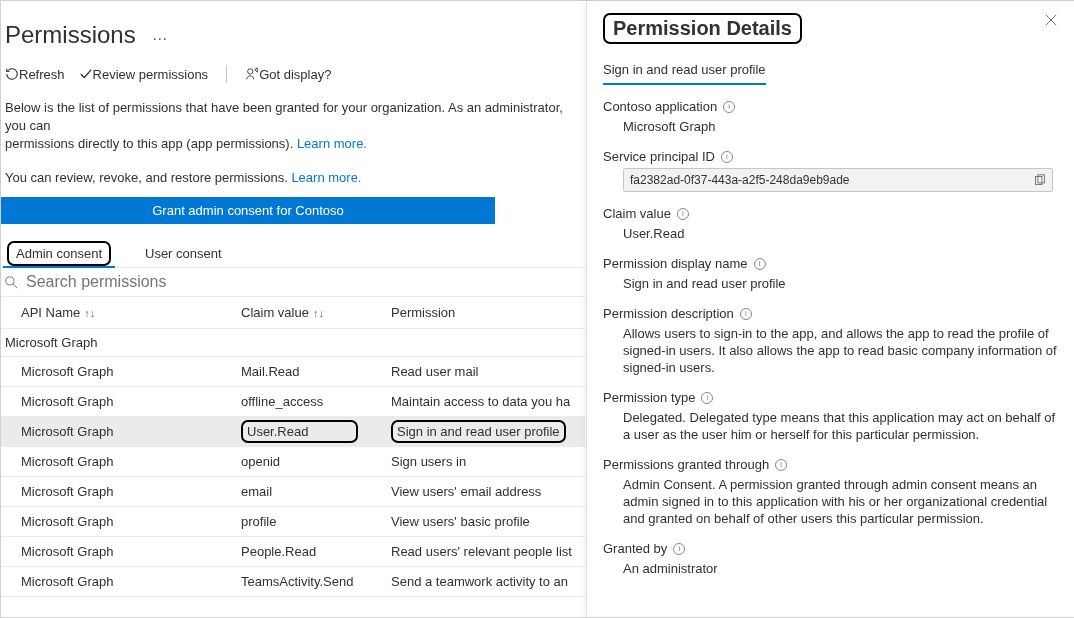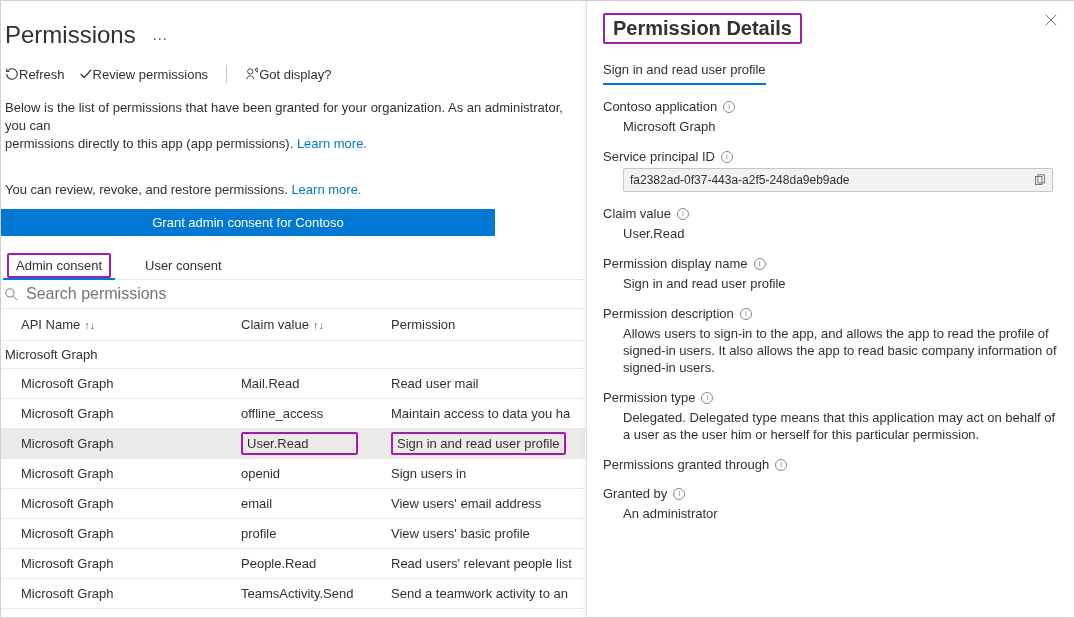--- a/index.html
+++ b/index.html
@@ -13,21 +13,21 @@
   .tb-item { display:flex; align-items:flex-start; gap:0; cursor:pointer; }
   .tb-item span.icon { display:inline-flex; }
   .tb-sep { width:1px; height:18px; background:#c8c6c4; margin:0 4px; }
   .desc { padding:6px 6px 0 4px; line-height:18px; color:#323130; }
   a.link { color:#0078d4; text-decoration:none; }
   .grant-btn { display:block; width:494px; margin:10px 0 0 0; background:#0078d4; color:#fff; text-align:center; padding:6px 0; cursor:pointer; font-size:13px; }
   .tabs { margin-top:18px; display:flex; gap:26px; padding-left:2px; border-bottom:1px solid #edebe9; }
   .tab { padding:4px 4px 6px 4px; cursor:pointer; }
   .tab.active { position:relative; }
   .tab.active::after { content:""; position:absolute; left:0; right:0; bottom:-1px; height:2px; background:#0078d4; }
-  .red-box { border:2px solid #a21caf; border-radius:2px; }
+  .red-box { border:2px solid #000000; border-radius:7px; }
   .search-row { display:flex; align-items:center; gap:6px; padding:4px 0 4px 4px; border-bottom:1px solid #edebe9; color:#605e5c; }
   .thead { display:flex; border-bottom:1px solid #edebe9; font-weight:400; color:#323130; }
   .col-api { width:240px; padding:8px 0 8px 20px; }
   .col-claim { width:150px; padding:8px 0; }
   .col-perm { flex:1; padding:8px 0; }
   .sort { color:#605e5c; font-size:11px; margin-left:4px; }
   .group-row { padding:6px 0 6px 4px; border-bottom:1px solid #edebe9; font-weight:400;}
   .trow { display:flex; border-bottom:1px solid #edebe9; height:30px; align-items:center; }
   .trow.selected { background:#edebe9; }
   .trow .col-api { padding-left:20px; }
@@ -82,21 +82,21 @@
             </svg>
         </span>
         <span>Got display?</span>
       </div>
     </div>
 
     <div class="desc">
       <span>Below is the list of permissions that have been granted for your organization. As an administrator, you can </span><br>
       <span>permissions directly to this app (app permissions). </span><a class="link">Learn more.</a>
     </div>
-    <div class="desc" style="margin-top:22px;">
+    <div class="desc" style="margin-top:10px;">
       <span>You can review, revoke, and restore permissions. </span><a class="link">Learn more.</a>
     </div>
 
     <div class="grant-btn">Grant admin consent for Contoso</div>
 
     <div class="tabs">
       <div class="tab active">
         <span class="red-box" style="padding:3px 7px;">Admin consent</span>
       </div>
       <div class="tab">User consent</div>
@@ -230,20 +230,21 @@
           <span class="info-icon">i</span>
         </div>
       <div class="field-val">Delegated. Delegated type means that this application may act on behalf of a user as the user him or herself for this particular permission.</div>
     </div>
 
     <div class="field">
       <div class="field-label">
           <span>Permissions granted through</span>
           <span class="info-icon">i</span>
         </div>
+      <div class="field-val">Admin Consent. A permission granted through admin consent means an admin signed in to this application with his or her organizational credential and granted on behalf of other users this particular permission.</div>
     </div>
 
     <div class="field">
       <div class="field-label">
           <span>Granted by</span>
           <span class="info-icon">i</span>
         </div>
       <div class="field-val">An administrator</div>
     </div>
   </div>

